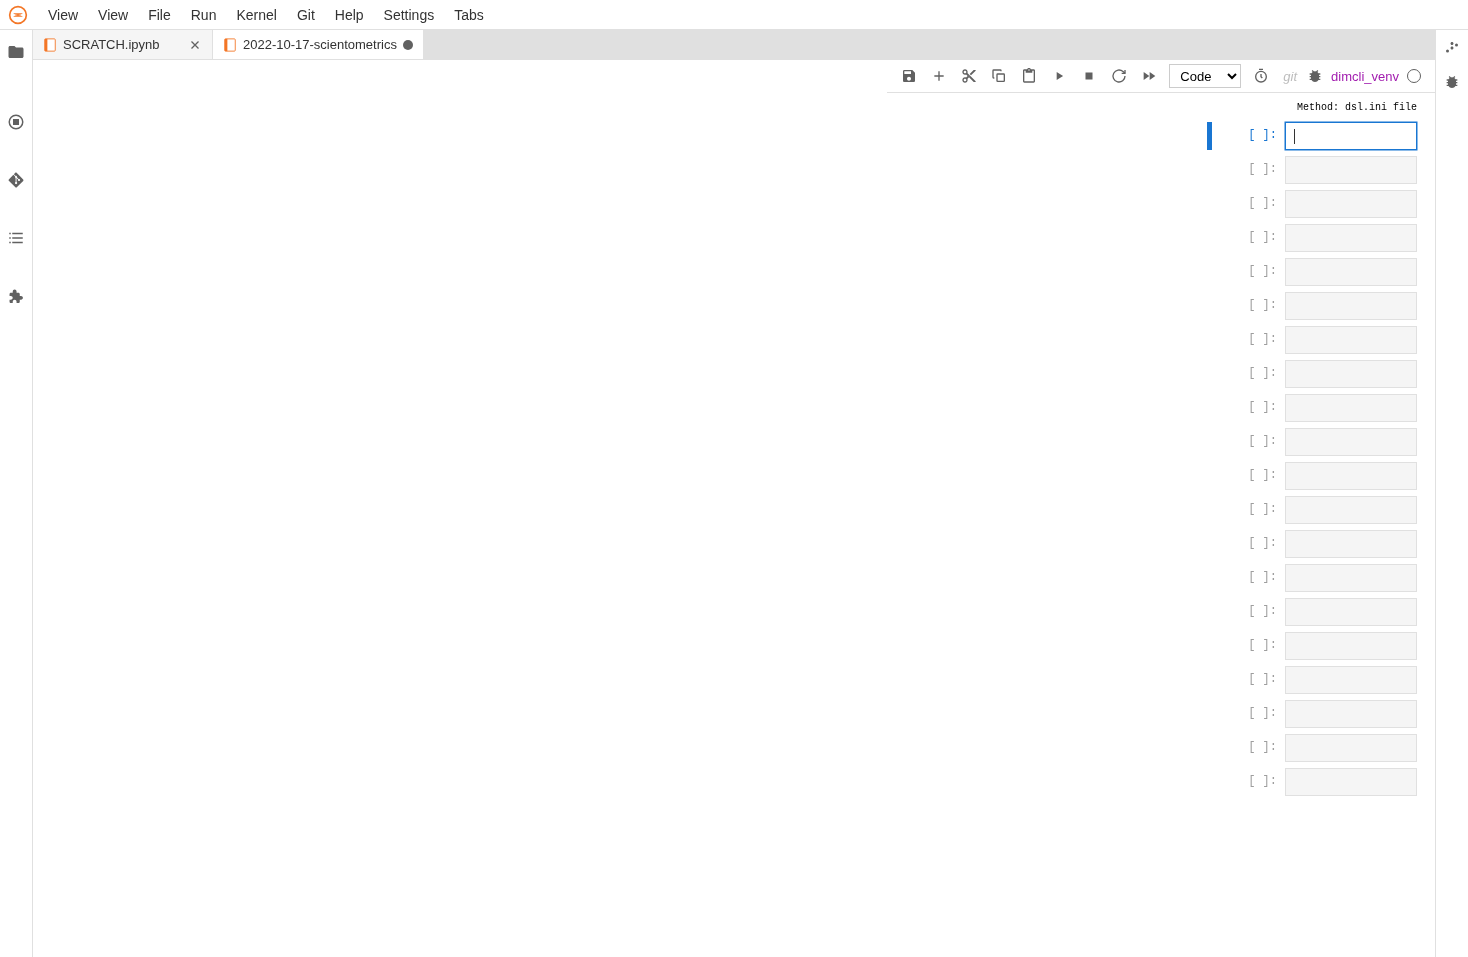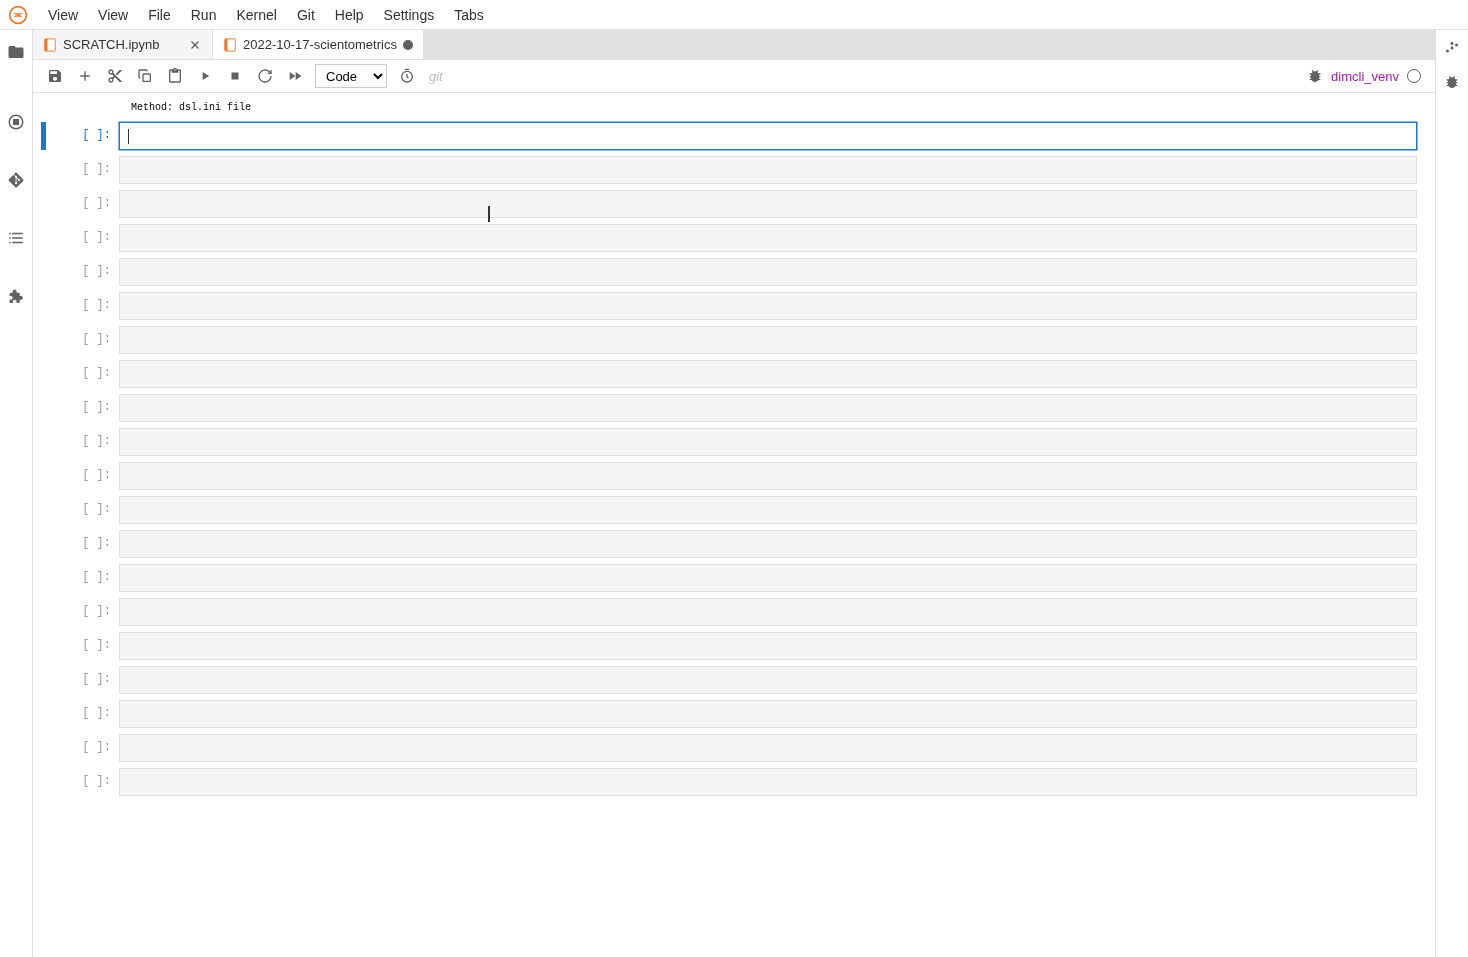--- a/index.html
+++ b/index.html
@@ -28,21 +28,21 @@
     
     .tabbar { display: flex; height: 29px; background: #e0e0e0; }
     .tab { display: flex; align-items: center; padding: 0 10px; background: #fff; border-right: 1px solid #e0e0e0; min-width: 180px; max-width: 220px; position: relative; gap: 6px; cursor: pointer; }
     .tab.inactive { background: #f5f5f5; }
     .tab-icon { width: 14px; height: 14px; flex-shrink: 0; }
     .tab-title { flex: 1; white-space: nowrap; overflow: hidden; text-overflow: ellipsis; color: #333; font-size: 13px; }
     .tab-close { width: 14px; height: 14px; color: #616161; cursor: pointer; flex-shrink: 0; }
     .tab-dirty { width: 10px; height: 10px; border-radius: 50%; background: #616161; flex-shrink: 0; }
     
     
-    .notebook-panel { flex: 1; background: #fff; display: flex; flex-direction: column; min-height: 0; border-top: 1px solid #e0e0e0;}
+    .notebook-panel { flex: 1; background: #fff; display: flex; flex-direction: column; min-height: 0; border-top: 1px solid #e0e0e0; align-items: flex-end;}
     
     
     .nb-toolbar { display: flex; align-items: center; height: 33px; padding: 0 8px; border-bottom: 1px solid #e0e0e0; gap: 2px; }
     .tb-btn { width: 28px; height: 24px; display: flex; align-items: center; justify-content: center; cursor: pointer; color: #616161; }
     .tb-select { height: 24px; border: 1px solid #ccc; padding: 0 6px; font-size: 13px; background: #fff; cursor: pointer; margin: 0 4px; min-width: 72px; }
     .tb-git { color: #bdbdbd; font-style: italic; padding: 0 6px; font-size: 13px; }
     .tb-spacer { flex: 1; }
     .tb-kernel { display: flex; align-items: center; gap: 8px; padding-right: 6px; }
     .tb-kernel-name { color: #a21caf; font-size: 13px; cursor: pointer; }
     .tb-kernel-indicator { width: 14px; height: 14px; border: 1.5px solid #616161; border-radius: 50%; cursor: pointer; }

